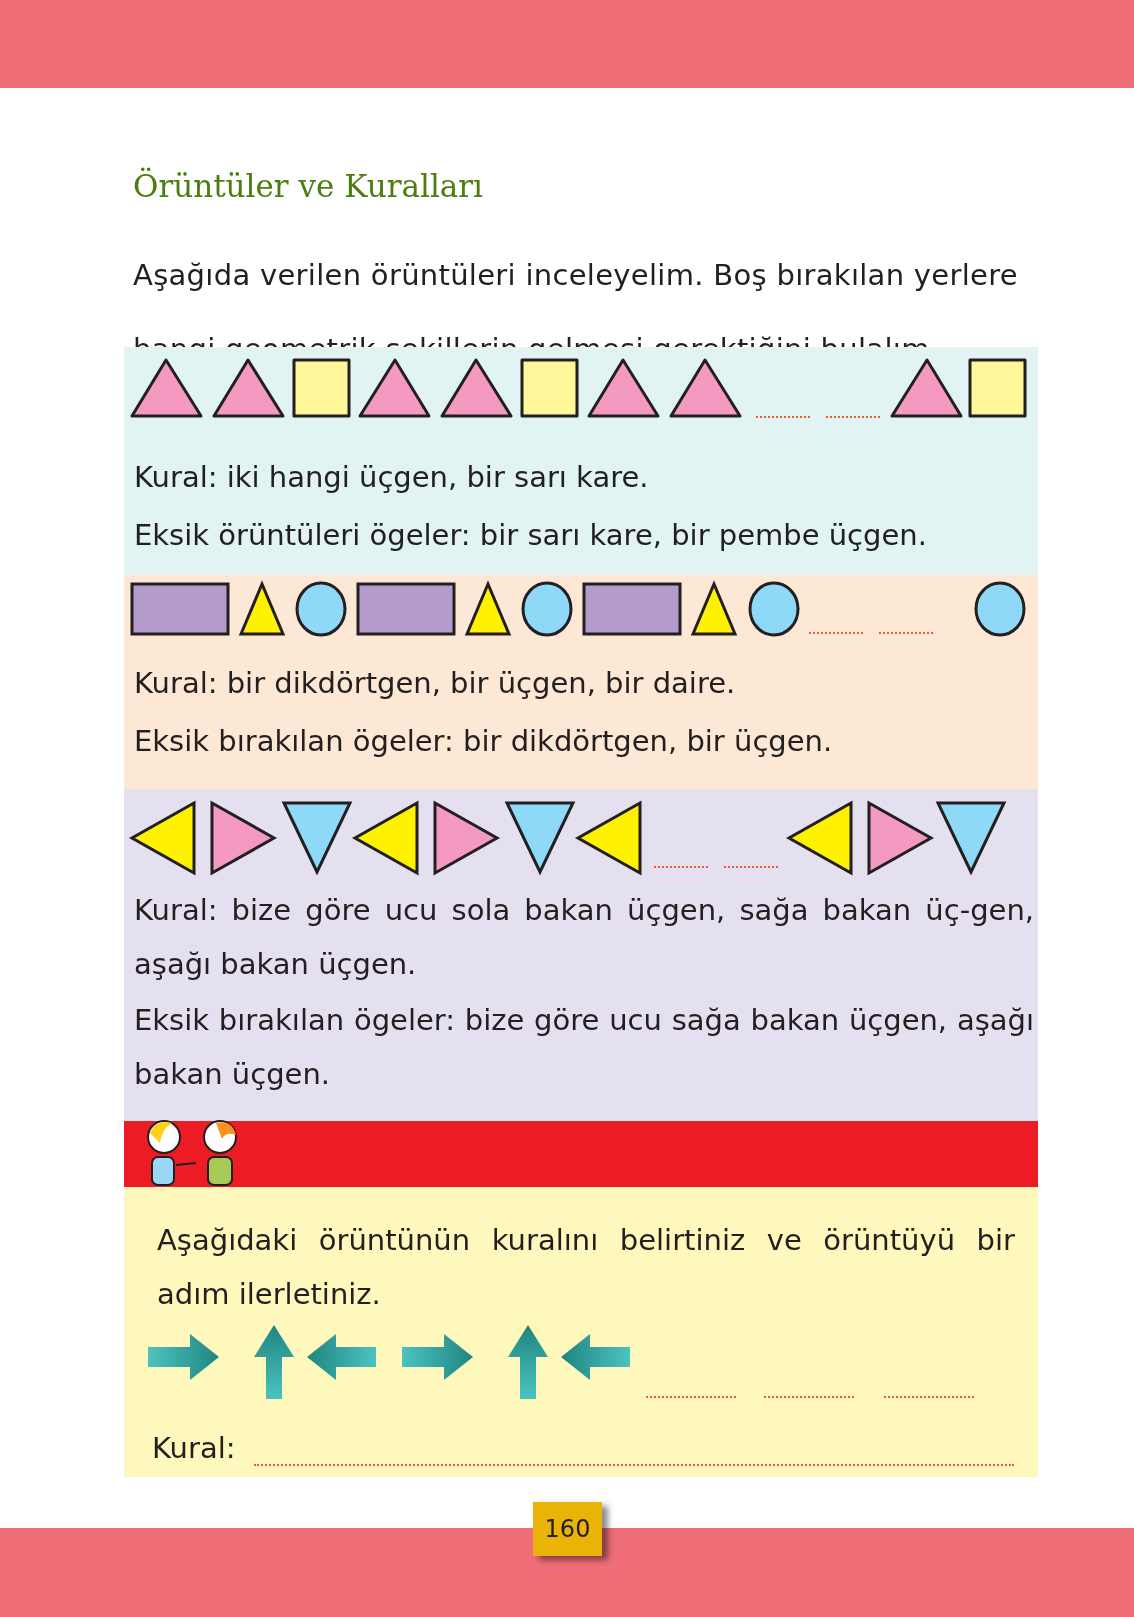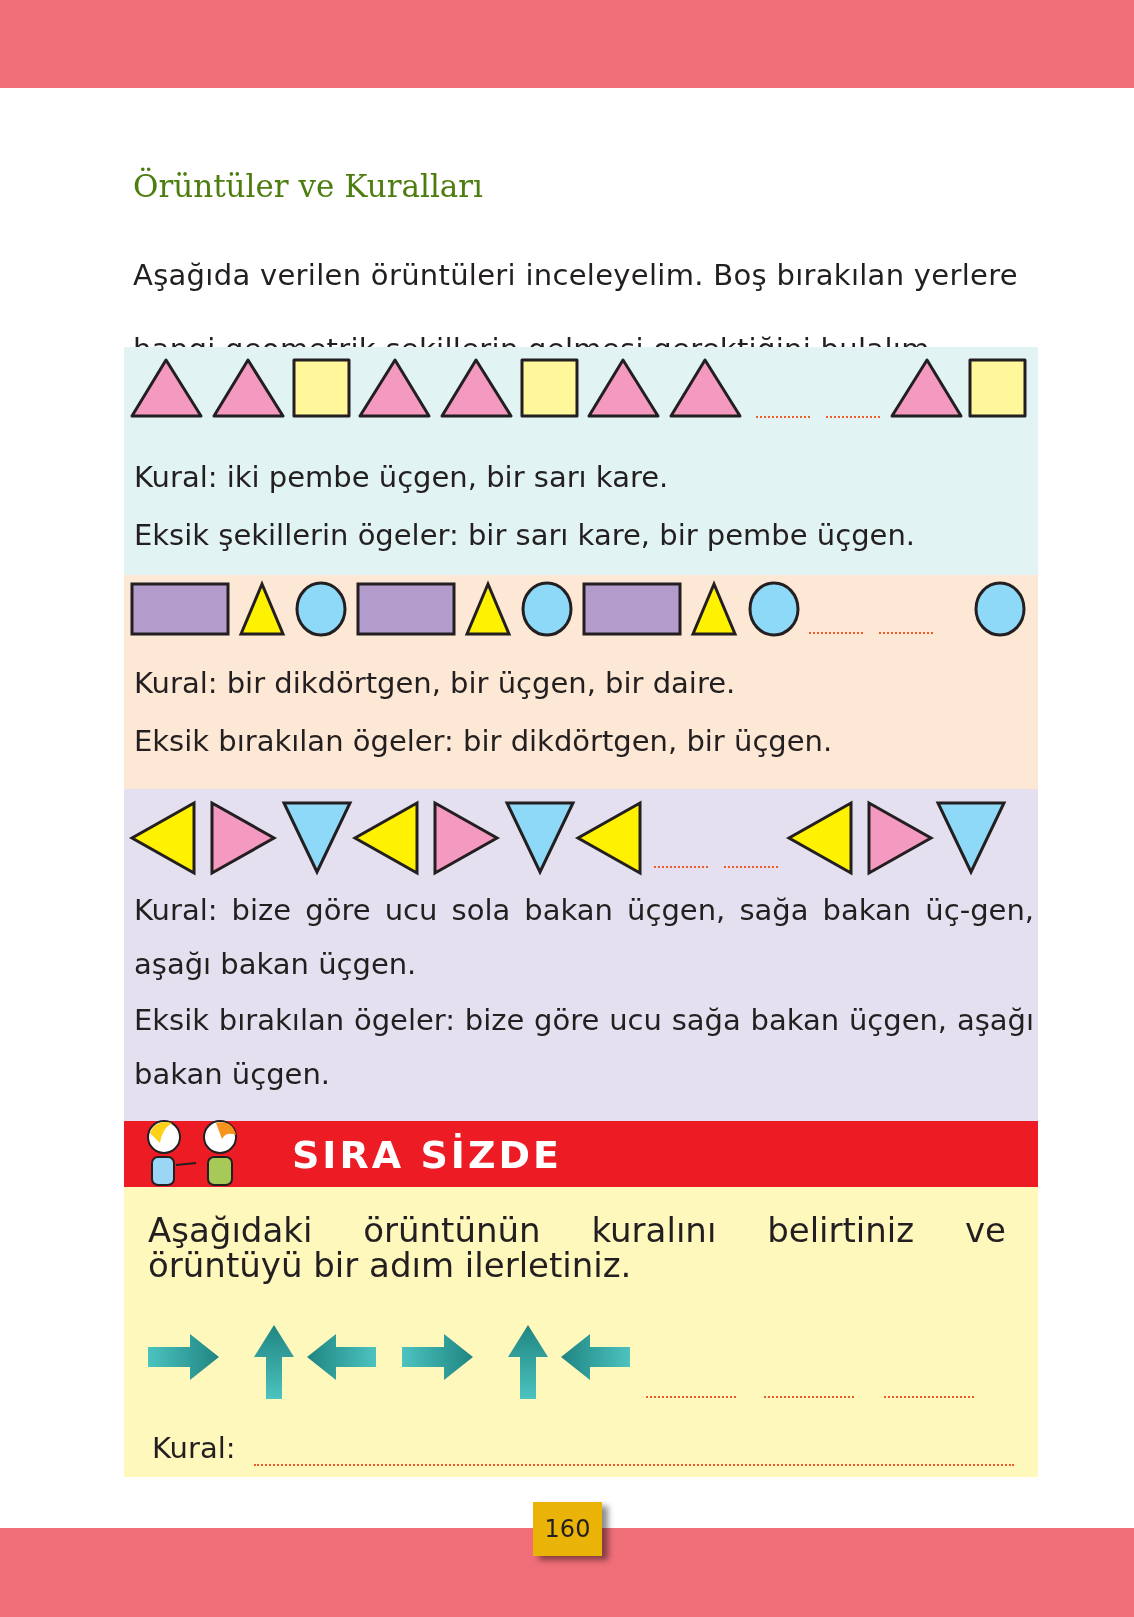--- a/index.html
+++ b/index.html
@@ -14,21 +14,21 @@
   .s2 { top: 575px; height: 214px; background: #fde7d5; }
   .s3 { top: 789px; height: 332px; background: #e5e0ef; }
   .shapes { position: absolute; left: 0; top: 0; width: 914px; height: 100px; }
   .shapes svg { position: absolute; left: 0; top: 0; }
   .line { position: absolute; left: 10px; font-size: 29px; line-height: 40px; white-space: nowrap; }
   .wrap { white-space: normal; width: 900px; line-height: 54px; text-align: justify; }
   .header-red { position: absolute; left: 124px; top: 1121px; width: 914px; height: 66px; background: #ed1c24; }
   .header-red .label { position: absolute; left: 168px; top: 12px; color: #fff; font-size: 38px; font-weight: bold; letter-spacing: 3px; }
   .kids { position: absolute; left: 12px; top: -8px; }
   .yellow { position: absolute; left: 124px; top: 1187px; width: 914px; height: 290px; background: #fff8bd; }
-  .task { position: absolute; left: 24px; top: 26px; width: 858px; font-size: 34px; line-height: 35px; text-align: justify; }
+  .task { position: absolute; left: 33px; top: 26px; width: 858px; font-size: 29px; line-height: 54px; text-align: justify; }
   .arrows { position: absolute; left: 0; top: 130px; }
   .rule { position: absolute; left: 28px; top: 244px; font-size: 29px; }
   .rule-line { position: absolute; left: 130px; top: 277px; width: 760px; border-bottom: 2px dotted #f15a29; }
   .page-num { position: absolute; left: 533px; top: 1502px; width: 69px; height: 54px; background: #eab308;
               font-size: 24px; text-align: center; line-height: 54px; box-shadow: 6px 4px 6px rgba(0,0,0,0.45); }
 </style>
 </head>
 <body>
 
 <div class="top-bar"></div>
@@ -47,22 +47,22 @@
       <polygon points="318,69 352,13 387,69" fill="#f49ac1"></polygon>
       <rect x="398" y="13" width="55" height="56" fill="#fff799"></rect>
       <polygon points="465,69 499,13 534,69" fill="#f49ac1"></polygon>
       <polygon points="547,69 581,13 616,69" fill="#f49ac1"></polygon>
       <line x1="632" y1="70" x2="688" y2="70" stroke="#f15a29" stroke-width="2" stroke-dasharray="2,2"></line>
       <line x1="702" y1="70" x2="758" y2="70" stroke="#f15a29" stroke-width="2" stroke-dasharray="2,2"></line>
       <polygon points="768,69 803,13 837,69" fill="#f49ac1"></polygon>
       <rect x="846" y="13" width="55" height="56" fill="#fff799"></rect>
     </svg>
   </div>
-  <div class="line" style="top:110px">Kural: iki pembe üçgen, bir sarı kare.</div>
-  <div class="line" style="top:168px">Eksik şekillerin ögeler: bir sarı kare, bir pembe üçgen.</div>
+  <div class="line" style="top:110px">Kural: iki hangi üçgen, bir sarı kare.</div>
+  <div class="line" style="top:168px">Eksik örüntüleri ögeler: bir sarı kare, bir pembe üçgen.</div>
 </div>
 
 <div class="section s2">
   <div class="shapes">
     <svg width="914" height="80" stroke="#231f20" stroke-width="3">
       <rect x="8" y="9" width="96" height="50" fill="#b39ccb"></rect>
       <polygon points="117,59 138,9 159,59" fill="#fff200"></polygon>
       <ellipse cx="197" cy="34" rx="24" ry="26" fill="#8ed8f8"></ellipse>
       <rect x="234" y="9" width="96" height="50" fill="#b39ccb"></rect>
       <polygon points="343,59 364,9 385,59" fill="#fff200"></polygon>
@@ -103,21 +103,20 @@
 <div class="header-red">
   <svg class="kids" width="120" height="80">
     <circle cx="28" cy="24" r="16" fill="#fff" stroke="#231f20" stroke-width="2"></circle>
     <path d="M14,20 Q20,6 36,10 Q26,16 24,30 Z" fill="#fcd116"></path>
     <rect x="16" y="44" width="22" height="28" rx="6" fill="#9bd6f4" stroke="#231f20" stroke-width="2"></rect>
     <circle cx="84" cy="24" r="16" fill="#fff" stroke="#231f20" stroke-width="2"></circle>
     <path d="M80,10 Q96,6 100,22 Q90,18 86,26 Z" fill="#f7941d"></path>
     <rect x="72" y="44" width="24" height="28" rx="6" fill="#a7c957" stroke="#231f20" stroke-width="2"></rect>
     <path d="M40,52 L60,50" stroke="#231f20" stroke-width="2"></path>
   </svg>
-  <span class="label">SIRA SİZDE</span>
 </div>
 
 <div class="yellow">
   <div class="task">Aşağıdaki örüntünün kuralını belirtiniz ve örüntüyü bir adım ilerletiniz.</div>
   <div class="arrows">
     <svg width="914" height="90">
       <defs>
         <linearGradient id="ag" x1="0" y1="0" x2="1" y2="0">
           <stop offset="0" stop-color="#4cc3bf"></stop>
             <stop offset="1" stop-color="#1f8582"></stop>

